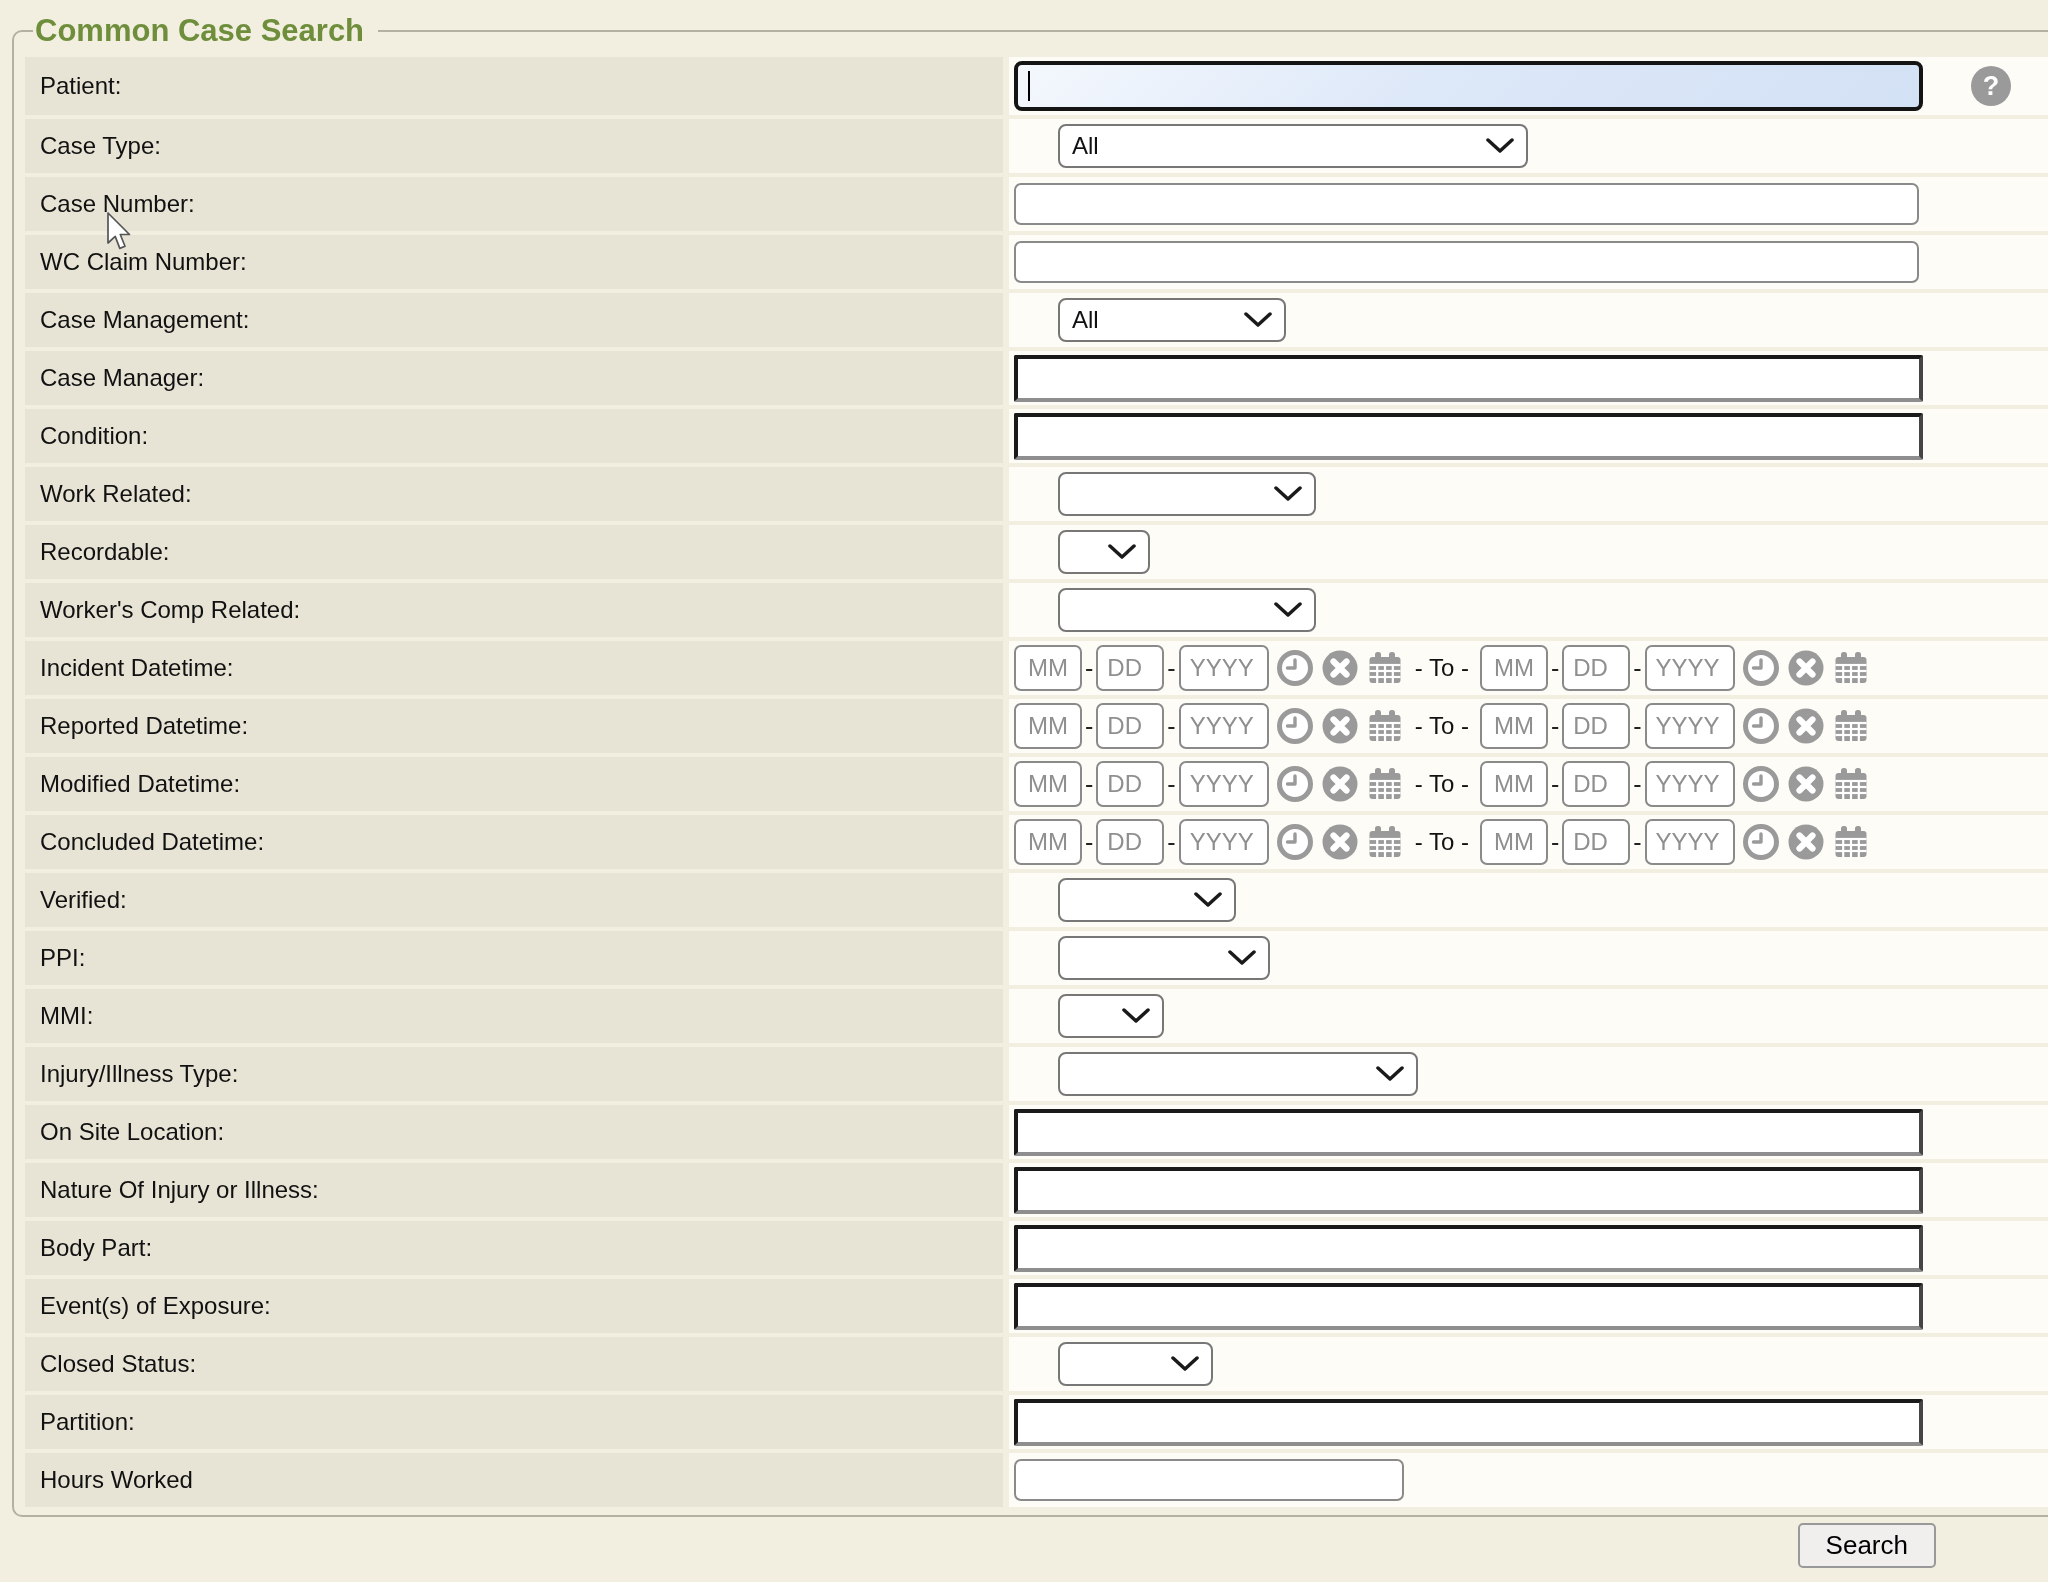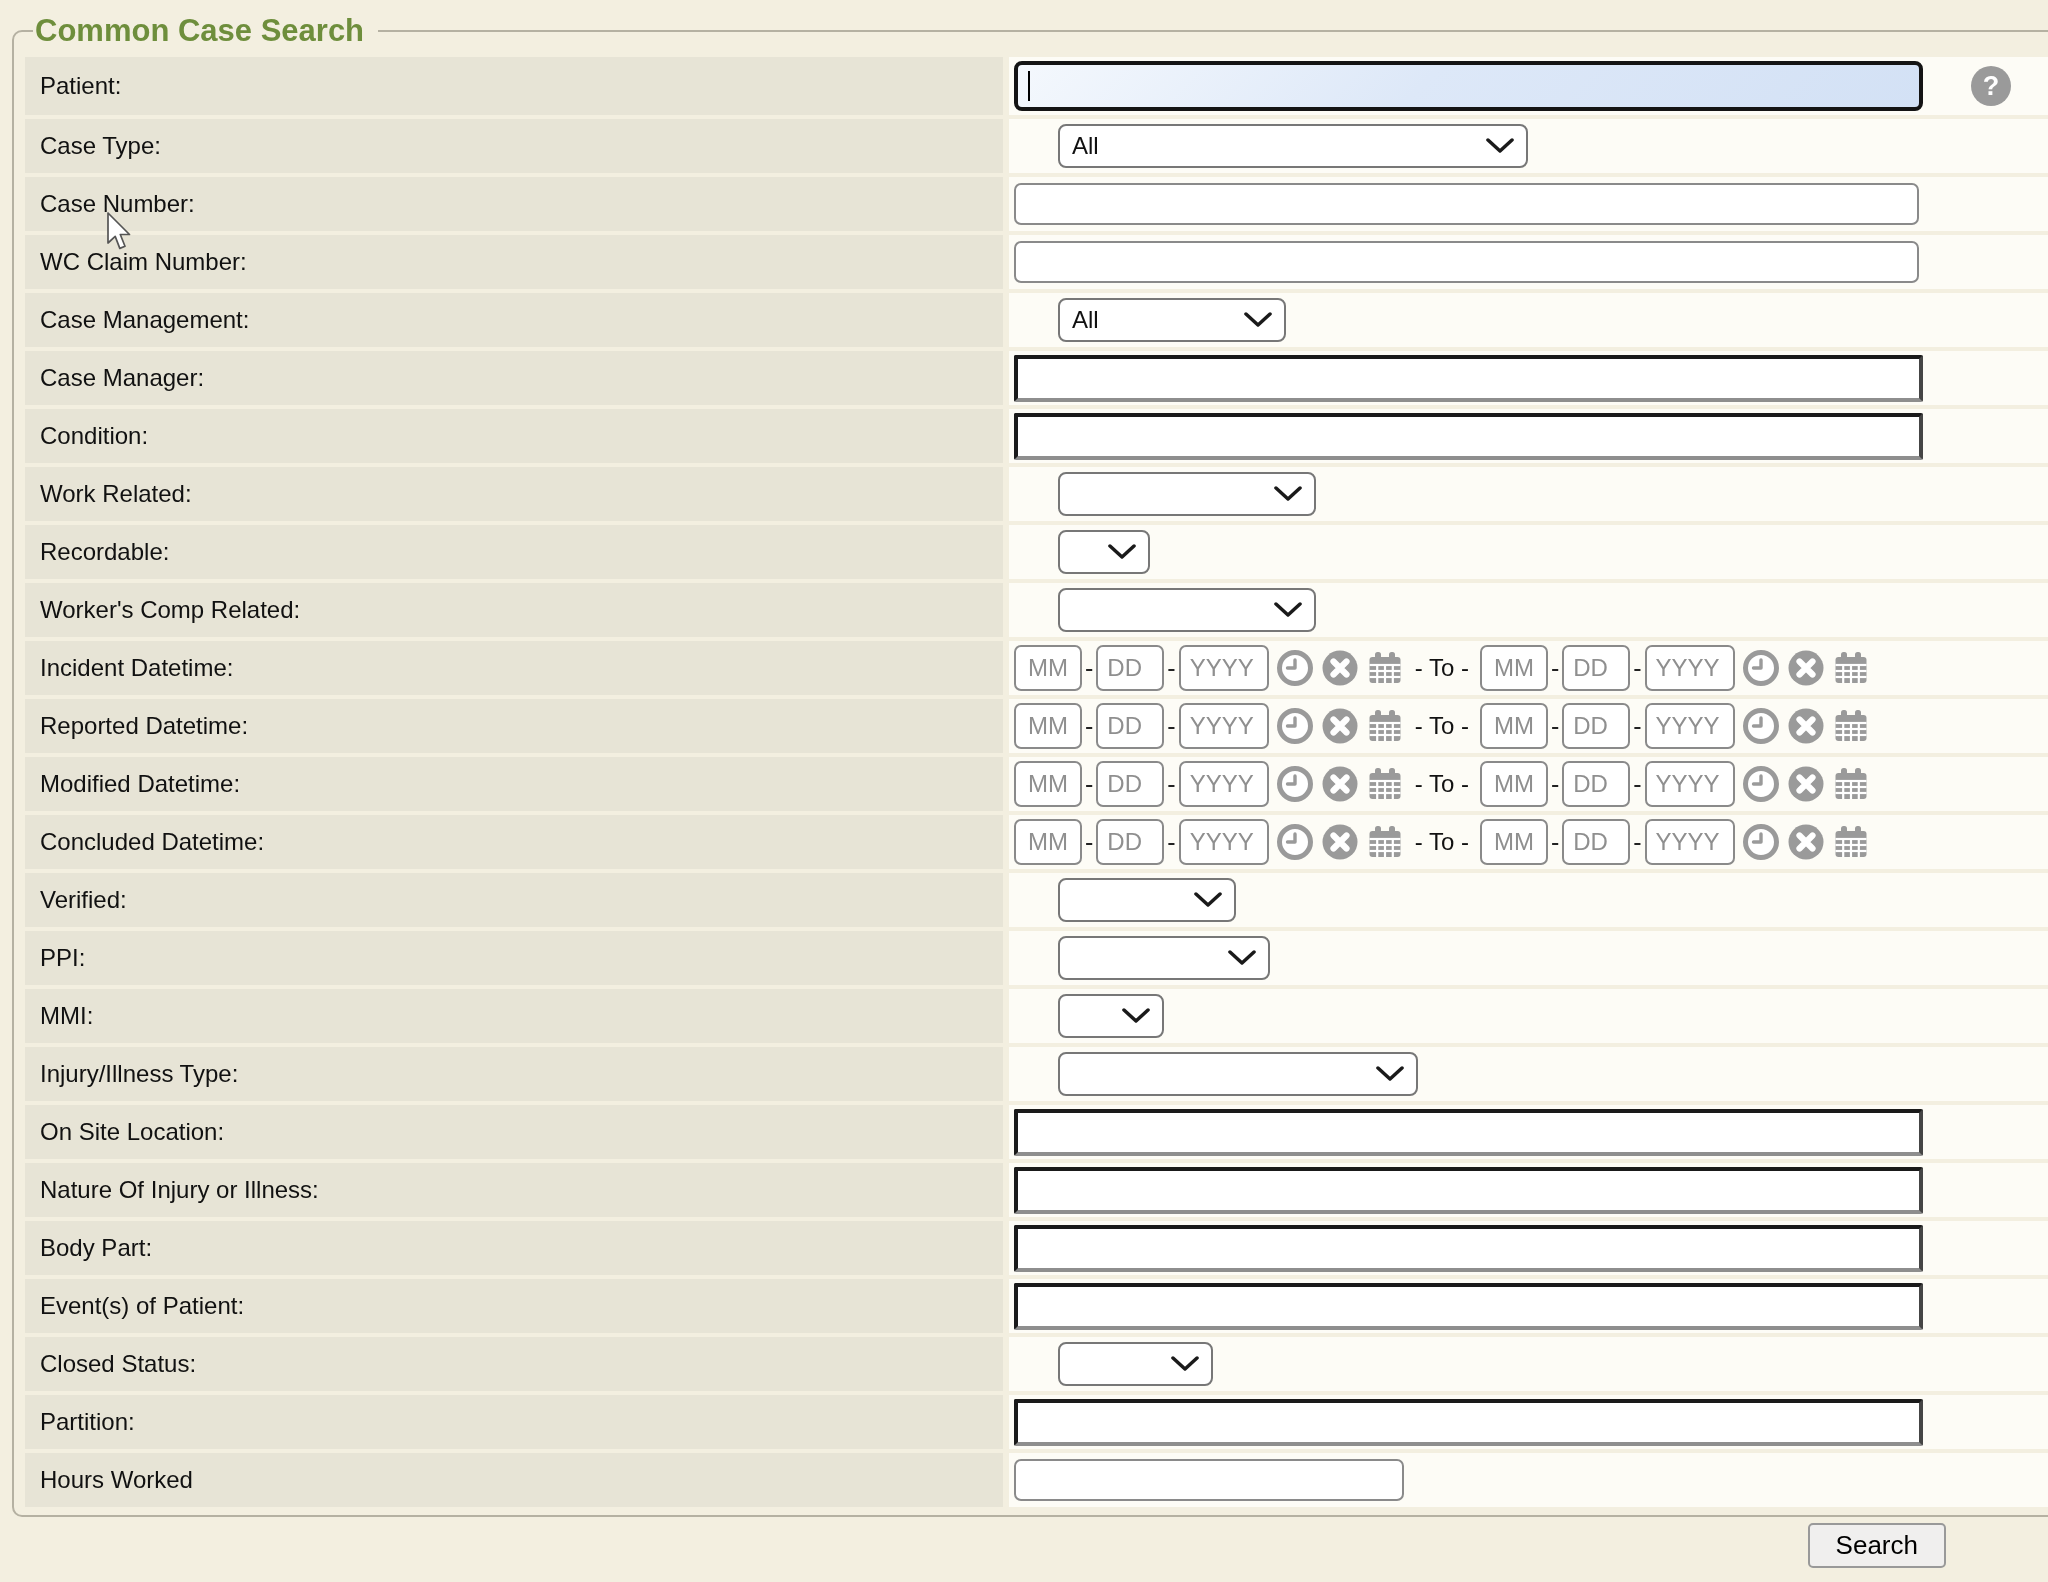--- a/index.html
+++ b/index.html
@@ -83,21 +83,21 @@
     border-radius:7px; background:#fff; font-size:24px; padding:0 9px; color:#222;
   }
   .dt-input::placeholder { color:#8f8f8f; opacity:1; }
   .w-mm { width:68px;text-align:center; } .w-dd { width:68px; } .w-yyyy { width:90px; }
   .dash { font-size:25px; color:#222; margin:0 3px; }
   .dt-icon { width:38px; height:38px; display:inline-flex; margin-left:7px; }
   .dt-icon:first-of-type { margin-left:12px; }
   .to-label { font-size:24px; margin:4px 11px; white-space:pre; }
 
   
-  .footer { position:absolute; top:1523px; right:102px; }
+  .footer { position:absolute; top:1523px; right:112px; }
   .search-btn {
     font-family:inherit; font-size:26px; color:#000;
     background:#f0efee; border:2px solid #999; border-radius:5px;
     padding:5px 26px;
   }
 
   .mouse-cursor { position:absolute; left:105px; top:212px; z-index:50; }
 </style>
 </head>
 <body>
@@ -601,21 +601,21 @@
   </div>
 
   <div class="row">
     <div class="cell-label">Body Part:</div>
     <div class="cell-input">
       <input class="input-thick" style="">
     </div>
   </div>
 
   <div class="row">
-    <div class="cell-label">Event(s) of Patient:</div>
+    <div class="cell-label">Event(s) of Exposure:</div>
     <div class="cell-input">
       <input class="input-thick" style="">
     </div>
   </div>
 
   <div class="row">
     <div class="cell-label">Closed Status:</div>
     <div class="cell-input">
       <span class="mock-select" style="width:155px">
         <span></span>

